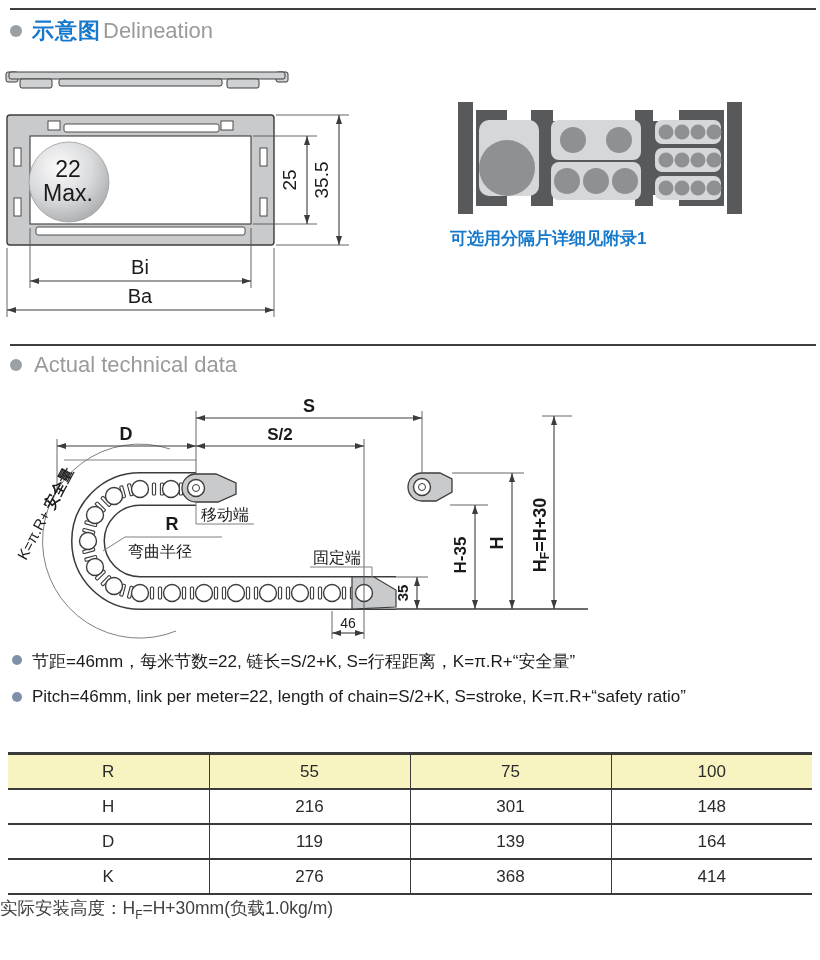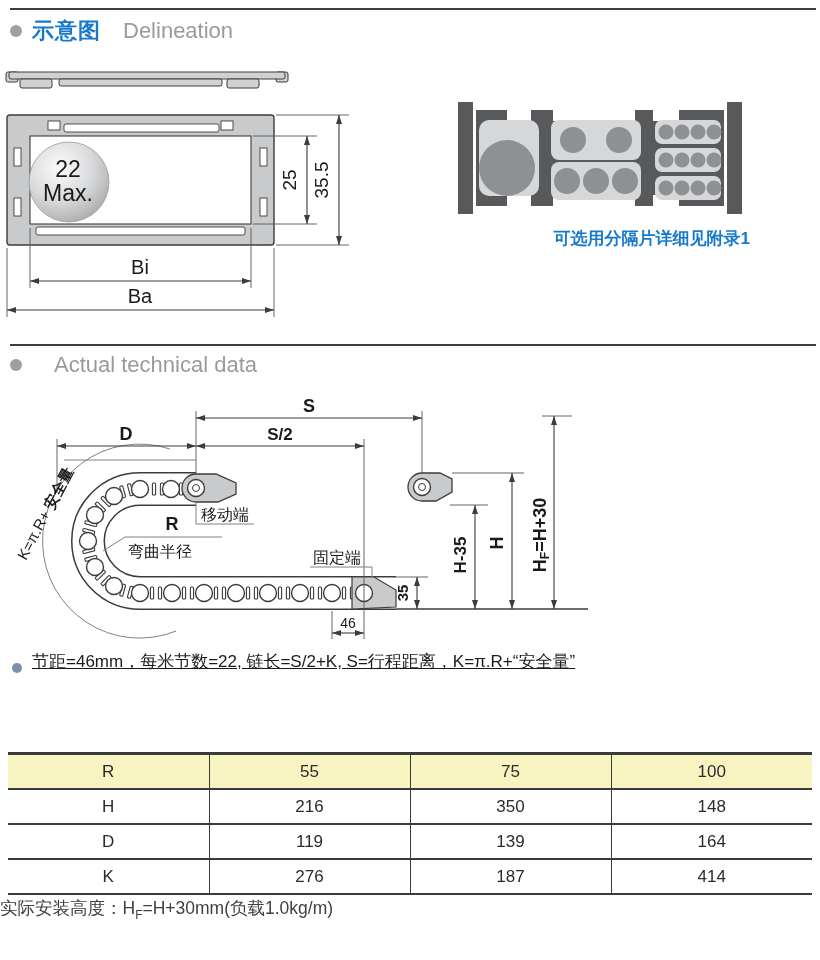--- a/index.html
+++ b/index.html
@@ -2,24 +2,24 @@
 <html><head>
 <meta charset="utf-8">
 <style>
   html,body{margin:0;padding:0;background:#fff;}
   .page{position:relative;width:820px;height:960px;background:#ffffff;
         font-family:"Liberation Sans",sans-serif;overflow:hidden;color:#1a1a1a;padding-left:12px;}
   .rule{position:absolute;left:10px;width:806px;height:2px;background:#3f3f3f;}
   .sec-head{position:absolute;left:8px;display:flex;align-items:center;}
   .sec-dot{width:12px;height:12px;border-radius:50%;background:#9aa0a4;margin:0 10px 0 2px;flex:0 0 auto;}
   .sec-zh{font-size:22px;font-weight:bold;color:#1779cc;letter-spacing:1px;}
-  .sec-en{font-size:22px;color:#9a9a9a;margin-left:22px;}
-  .caption-blue{position:absolute;left:450px;top:227px;width:300px;text-align:right;
+  .sec-en{font-size:22px;color:#9a9a9a;margin-left:2px;}
+  .caption-blue{position:absolute;left:450px;top:227px;width:300px;text-align:left;
                 font-size:17px;font-weight:bold;color:#1779cc;}
-  .note{position:absolute;left:10px;display:flex;align-items:flex-end;text-decoration:underline;}
+  .note{position:absolute;left:10px;display:flex;align-items:flex-start;}
   .note-dot{width:10px;height:10px;border-radius:50%;background:#7d92a8;margin:5px 10px 0 2px;flex:0 0 auto;}
   .note-text{font-size:17px;color:#1c1c1c;}
   table.spec{position:absolute;left:8px;top:752px;width:804px;border-collapse:collapse;
              text-align:center;font-size:17px;color:#2b2b2b;border-top:3px solid #3a3a3a;border-bottom:2px solid #3a3a3a;}
   table.spec td{width:25%;height:31px;border-left:1.5px solid #3a3a3a;}
   table.spec td:first-child{border-left:none;}
   table.spec tr.hdr td{background:#f8f4c2;border-bottom:2px solid #3a3a3a;}
   table.spec tr.body td{border-top:2px solid #3a3a3a;}
   .foot-line{position:absolute;left:0;font-size:17.5px;color:#404040;}
   .foot-line sub{font-size:12px;}
@@ -348,45 +348,49 @@
       <line class="ext" x1="332" y1="218" x2="332" y2="246"></line>
       <line class="dim" x1="332" y1="240" x2="364" y2="240" marker-start="url(#ar2)" marker-end="url(#ar2)"></line>
       <text x="348" y="235" font-size="14" text-anchor="middle">46</text>
     </g>
   </svg>
 
   <div class="note" style="top:650px">
     <span class="note-dot"></span>
     <span class="note-text">节距=46mm，每米节数=22, 链长=S/2+K, S=行程距离，K=π.R+“安全量”</span>
   </div>
+  <div class="note" style="top:687px">
+    <span class="note-dot"></span>
+    <span class="note-text">Pitch=46mm, link per meter=22, length of chain=S/2+K, S=stroke, K=π.R+“safety ratio”</span>
+  </div>
 
   <table class="spec">
     <tbody>
       <tr class="hdr">
         <td>R</td>
         <td>55</td>
         <td>75</td>
         <td>100</td>
       </tr>
       <tr class="body">
         <td>H</td>
         <td>216</td>
-        <td>350</td>
+        <td>301</td>
         <td>148</td>
       </tr>
       <tr class="body">
         <td>D</td>
         <td>119</td>
         <td>139</td>
         <td>164</td>
       </tr>
       <tr class="body">
         <td>K</td>
         <td>276</td>
-        <td>187</td>
+        <td>368</td>
         <td>414</td>
       </tr>
     </tbody>
   </table>
 
   <div class="foot-line" style="top:896px"><span>实际安装高度：</span><span>H</span><sub>F</sub><span>=H+30mm(负载1.0kg/m)</span></div>
 
 </div>
 
 </body></html>

